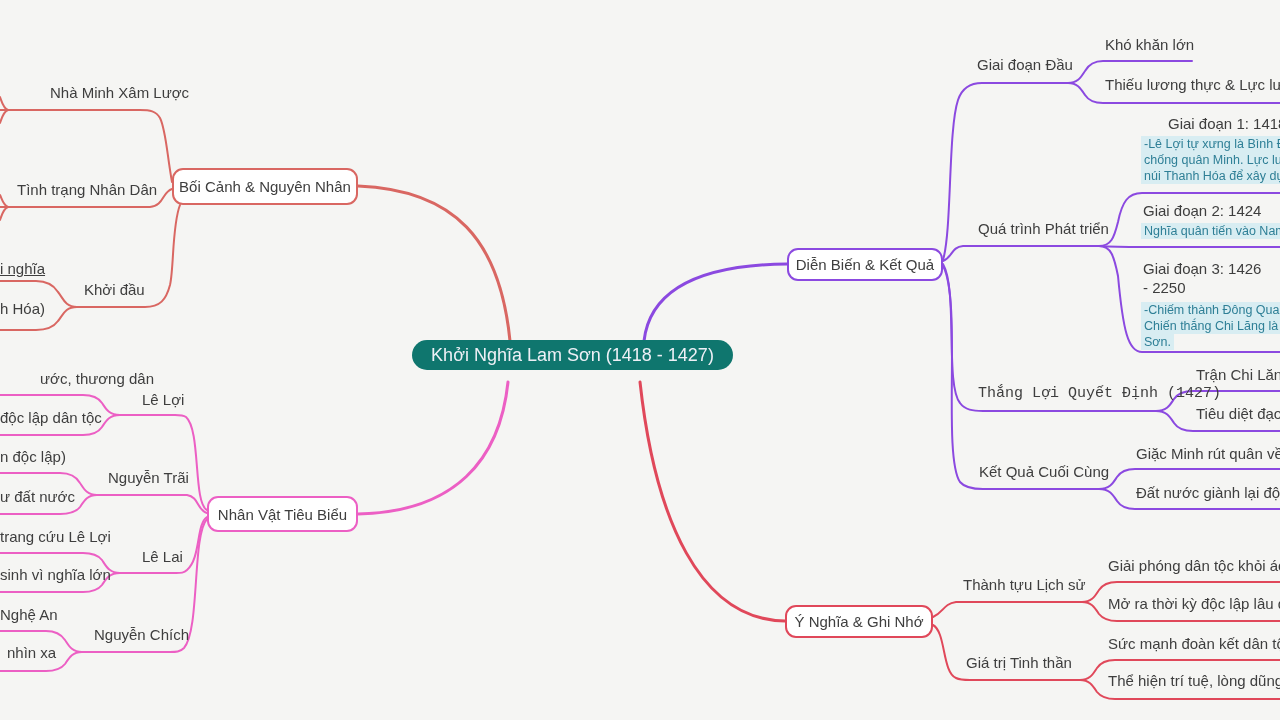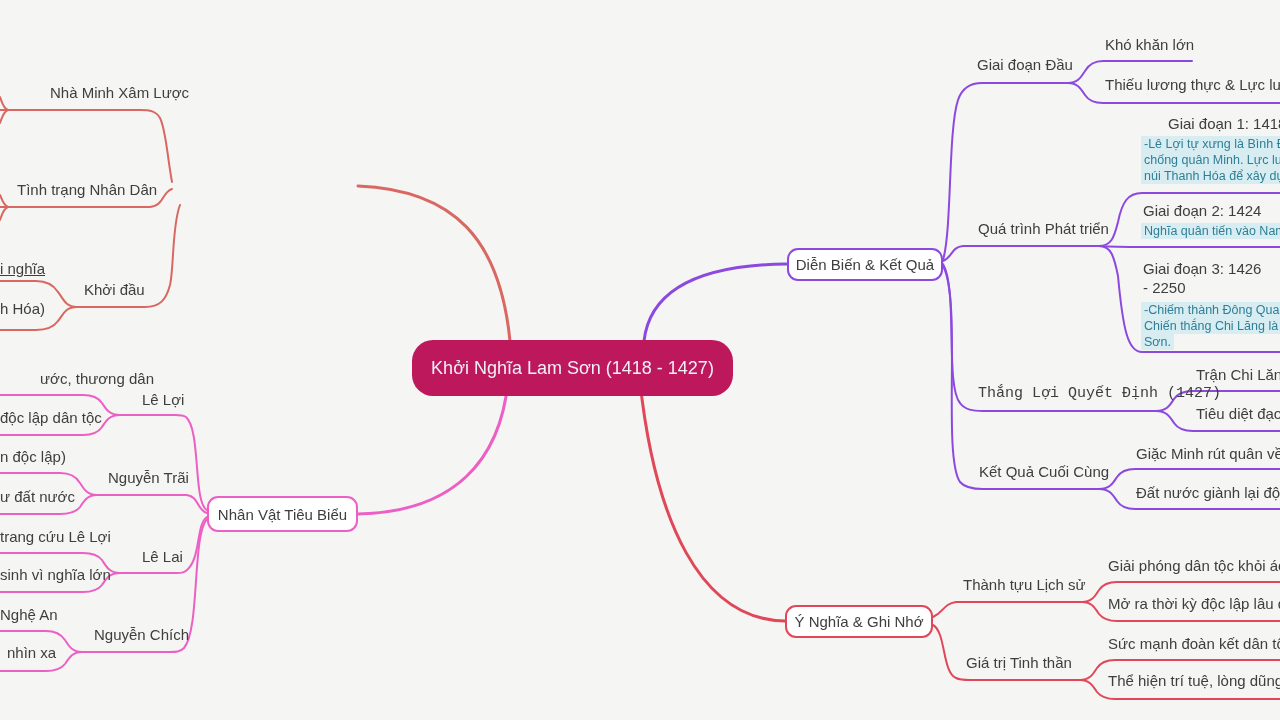--- a/index.html
+++ b/index.html
@@ -8,22 +8,22 @@
   #wires{position:absolute;left:0;top:0;pointer-events:none;}
   .lbl{position:absolute;font-size:15px;color:#3e3e3e;white-space:nowrap;line-height:1.25;}
   .wrap{white-space:normal;}
   .node{position:absolute;background:#ffffff;border-radius:11px;display:flex;
         align-items:center;justify-content:center;font-size:15px;color:#3e3e3e;
         white-space:nowrap;box-sizing:border-box;}
   .b1{border:2px solid #d96762;}
   .b2{border:2px solid #8b49e0;}
   .b3{border:2px solid #ec5fc4;}
   .b4{border:2px solid #e0485a;}
-  .central{position:absolute;left:412px;top:340px;width:321px;height:56px;
-        background:#be185d;border-radius:21px;display:flex;align-items:center;
+  .central{position:absolute;left:412px;top:340px;width:321px;height:30px;
+        background:#0f766e;border-radius:21px;display:flex;align-items:center;
         justify-content:center;font-size:18px;color:#eef0f6;white-space:nowrap;}
   .note{position:absolute;font-size:12.5px;line-height:16px;color:#2e7f96;white-space:nowrap;}
   .note span{background:#d8edf2;display:inline-block;padding:0 3px;margin-bottom:0;}
 </style>
 </head>
 <body>
 
 <div id="stage">
 
   <svg id="wires" width="1280" height="720" viewBox="0 0 1280 720">
@@ -83,20 +83,21 @@
       <path d="M 1082 602 C 1092 602 1095 596 1099 590 C 1103 584 1109 582 1117 582 H 1280"></path>
       <path d="M 1082 602 C 1092 602 1095 608 1099 614 C 1103 619 1109 621 1117 621 H 1280"></path>
       <path d="M 933 625 C 946 632 942 672 956 678 C 960 680 965 680 970 680 H 1080"></path>
       <path d="M 1080 680 C 1090 680 1093 674 1097 668 C 1101 662 1107 660 1115 660 H 1280"></path>
       <path d="M 1080 680 C 1090 680 1093 686 1097 692 C 1101 697 1107 699 1115 699 H 1280"></path>
     </g>
   </svg>
 
   <div class="central">Khởi Nghĩa Lam Sơn (1418 - 1427)</div>
 
+  <div class="node b1" style="left:172px;top:168px;width:186px;height:37px;">Bối Cảnh &amp; Nguyên Nhân</div>
   <div class="lbl" style="left:24px;top:84px;margin-left:26px;">Nhà Minh Xâm Lược</div>
   <div class="lbl" style="left:17px;top:181px;">Tình trạng Nhân Dân</div>
   <div class="lbl" style="left:84px;top:281px;">Khởi đầu</div>
   <div class="lbl" style="left:0px;top:260px;text-decoration:underline;">i nghĩa</div>
   <div class="lbl" style="left:0px;top:300px;">h Hóa)</div>
 
   <div class="node b2" style="left:787px;top:248px;width:156px;height:33px;">Diễn Biến &amp; Kết Quả</div>
   <div class="lbl" style="left:977px;top:56px;">Giai đoạn Đầu</div>
   <div class="lbl" style="left:1105px;top:36px;">Khó khăn lớn</div>
   <div class="lbl" style="left:1105px;top:76px;">Thiếu lương thực &amp; Lực lượng</div>

